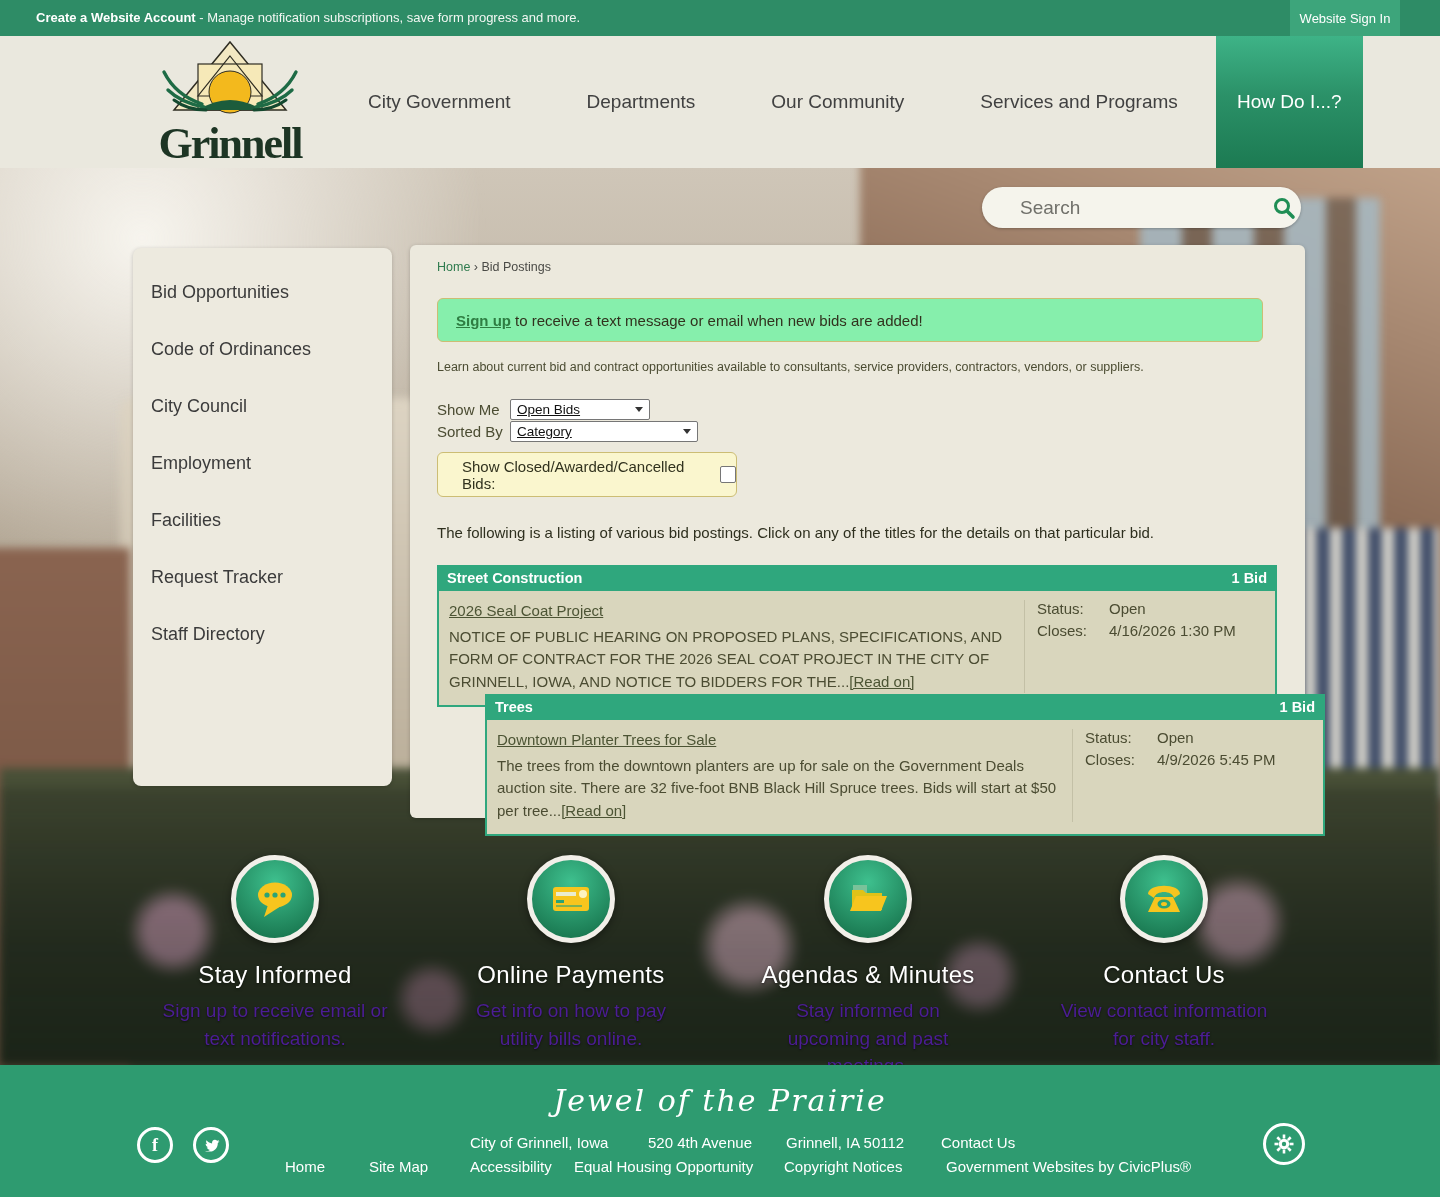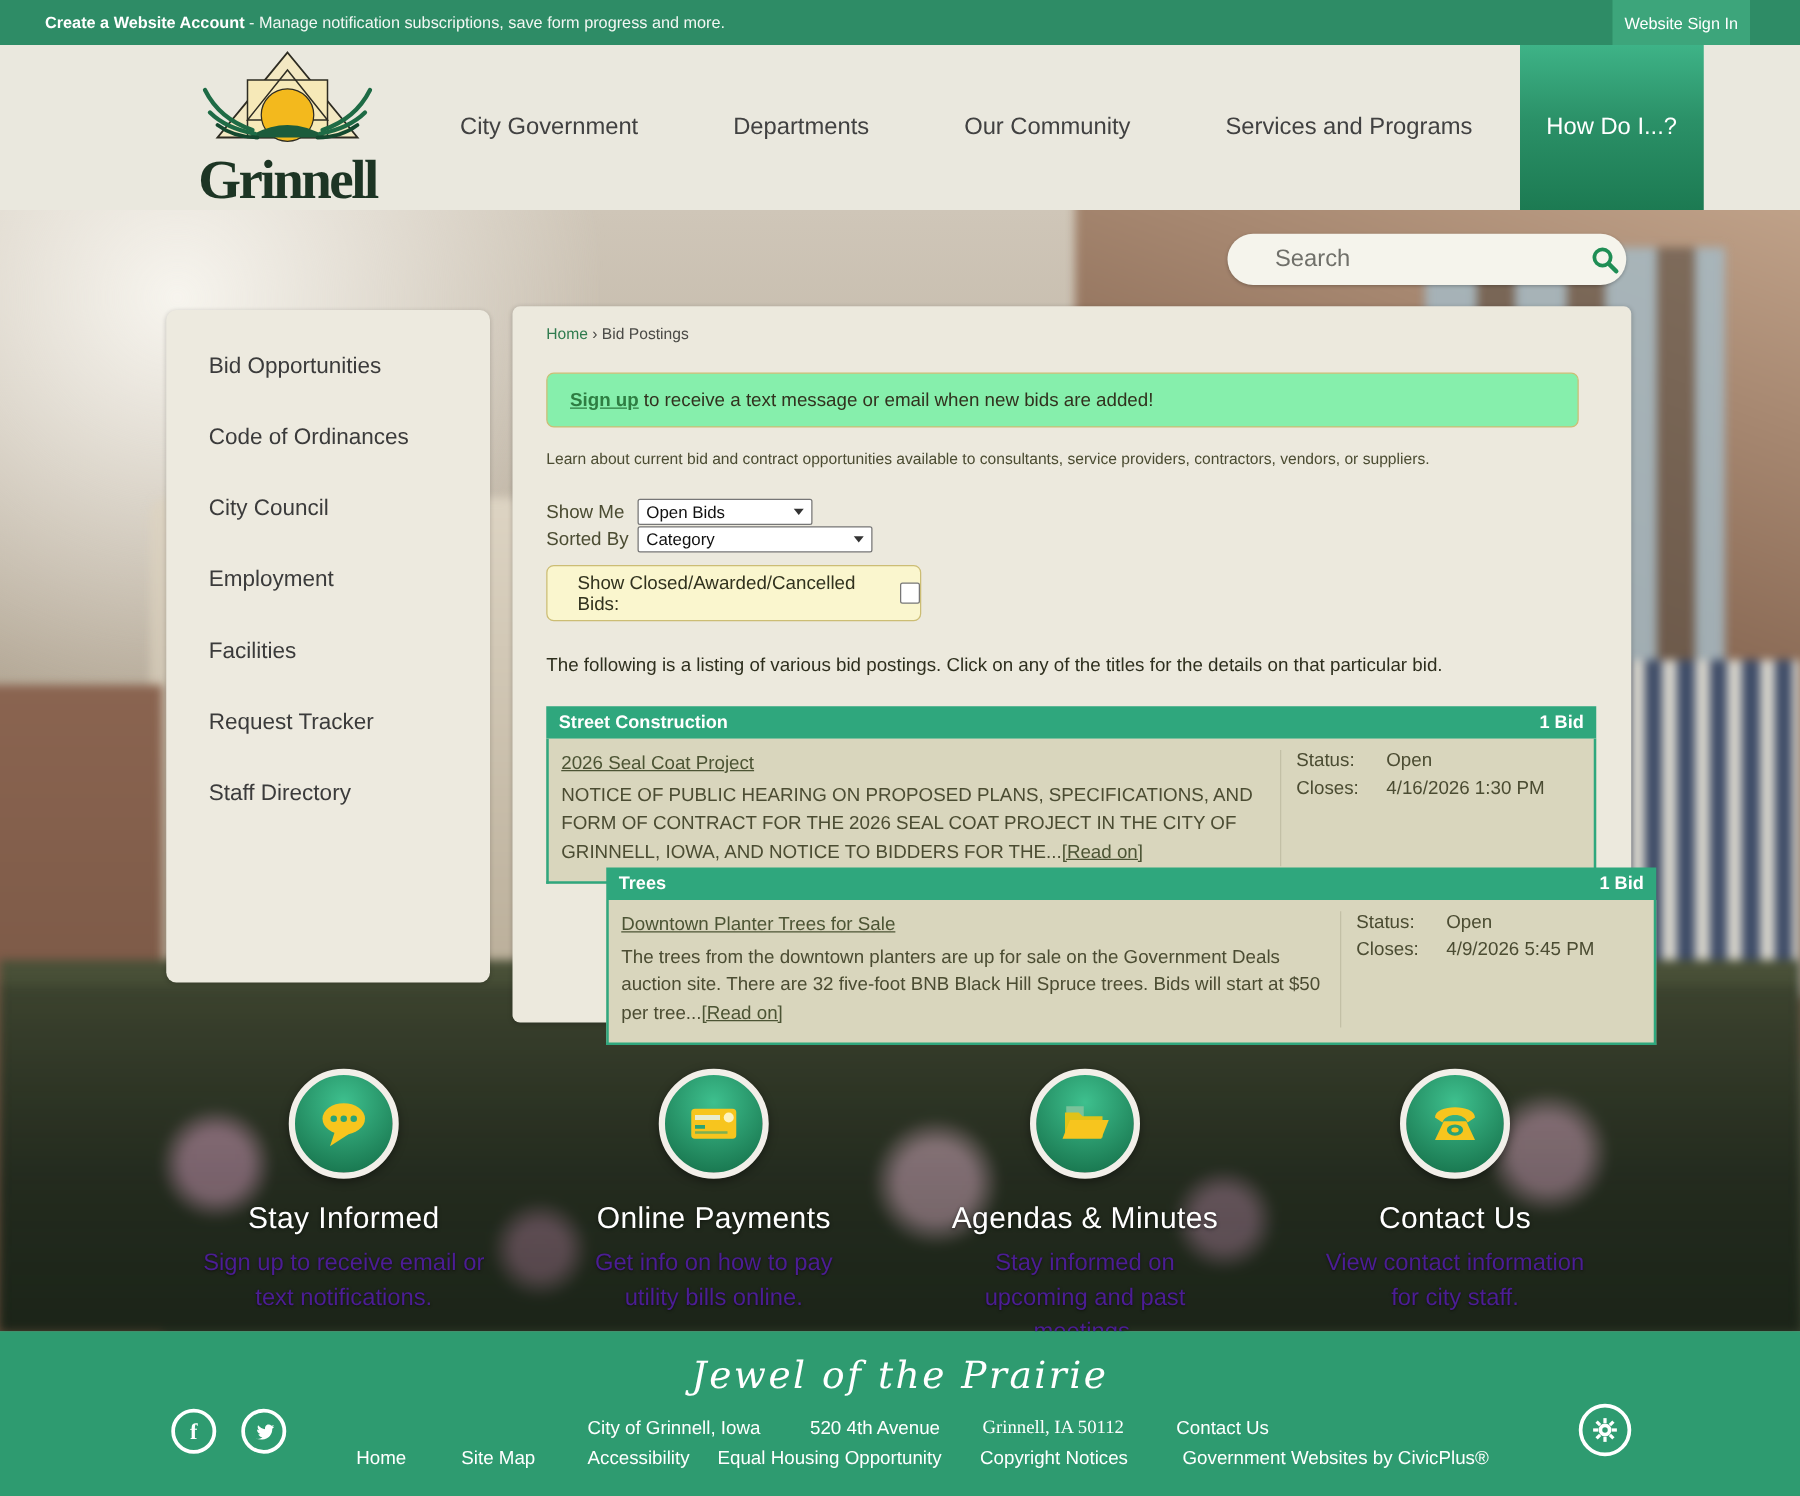--- a/index.html
+++ b/index.html
@@ -42,38 +42,38 @@
   
   .search-pill{position:absolute;left:982px;top:187px;width:319px;height:41px;border-radius:21px;
                background:#f5f4ec;z-index:4;display:flex;align-items:center;box-shadow:0 1px 3px rgba(0,0,0,.25);}
   .search-pill input{border:none;outline:none;background:transparent;margin-left:36px;flex:1;
                      font-size:19px;color:#4a4a44;font-family:"Liberation Sans",sans-serif;}
   .search-pill input::placeholder{color:#70706a;}
   .search-btn{width:46px;height:41px;display:flex;align-items:center;justify-content:center;cursor:pointer;}
 
   
   .sidebar{position:absolute;left:133px;top:248px;width:259px;height:538px;background:#edeadf;
-           border-radius:8px;z-index:3;box-shadow:0 1px 4px rgba(0,0,0,.2);padding-top:20px;box-sizing:border-box;padding-left:16px;}
+           border-radius:8px;z-index:3;box-shadow:0 1px 4px rgba(0,0,0,.2);padding-top:20px;box-sizing:border-box;}
   .side-item{padding:14px 18px;font-size:18px;color:#3b3b3b;cursor:pointer;margin:0 0 8px 0;}
 
   
   .panel{position:absolute;left:410px;top:245px;width:895px;height:573px;background:#ece9dd;
          border-radius:6px;z-index:3;box-shadow:0 1px 4px rgba(0,0,0,.2);}
   .crumbs{position:absolute;left:27px;top:15px;font-size:12.5px;color:#4a4a46;}
   .crumb-home{color:#2f7b4e;cursor:pointer;}
   .banner{position:absolute;left:27px;top:53px;width:806px;height:42px;background:#86efac;
           border:1px solid #ccbd74;border-radius:6px;display:flex;align-items:center;padding-left:18px;
           font-size:15px;color:#31321e;}
   .banner a{color:#2e7d42;text-decoration:underline;cursor:pointer;font-weight:bold;margin-right:4px;}
   .intro{position:absolute;left:27px;top:115px;font-size:12.5px;color:#4b4c32;}
   .filter-row{position:absolute;left:27px;display:flex;align-items:center;font-size:15px;color:#4b4c32;}
   .fr1{top:154px;} .fr2{top:176px;}
   .filter-label{width:73px;}
   .select{background:#ffffff;border:1px solid #767676;border-radius:2px;height:21px;display:flex;
-          align-items:center;justify-content:space-between;padding:0 6px;font-size:13.5px;color:#111;cursor:pointer;box-sizing:border-box;}
+          align-items:center;justify-content:space-between;padding:0 6px;font-size:13.5px;color:#111;cursor:pointer;box-sizing:border-box;text-decoration:underline;}
   .sel-w1{width:140px;} .sel-w2{width:188px;}
   .sel-arrow{width:0;height:0;border-left:4px solid transparent;border-right:4px solid transparent;border-top:5px solid #333;margin-left:6px;}
   .closed-box{position:absolute;left:27px;top:207px;width:300px;height:45px;background:#faf6ce;
               border:1px solid #ccbd74;border-radius:6px;display:flex;align-items:center;padding-left:24px;
               font-size:15px;color:#31321e;box-sizing:border-box;}
   .checkbox{width:15px;height:15px;background:#fff;border:1px solid #767676;border-radius:2px;margin-left:10px;cursor:pointer;}
   .listing-intro{position:absolute;left:27px;top:279px;font-size:15px;color:#2e2f1e;}
 
   .bid-section{position:absolute;left:27px;width:840px;}
   .bs1{top:320px;} .bs2{top:449px;padding-left:48px;}
@@ -314,21 +314,21 @@
 
   <div class="social-circle fb">f</div>
   <div class="social-circle tw">
     <svg width="17" height="15" viewBox="0 0 24 20">
       <path fill="#ffffff" d="M2,17.5 C4.5,18.3 7.5,18 9.8,16.2 C7,15.8 5.6,13.8 5.3,12.6 C6,12.8 6.8,12.7 7.2,12.5 C4.2,11.3 3.6,8.6 3.8,7.4 C4.5,7.8 5.4,8.1 6,8.1 C4.4,6.7 4,4.3 4.9,2.6 C7,5.2 9.9,6.8 12.8,7 C12.3,4.2 14.3,1.8 16.8,1.8 C18,1.8 19.1,2.3 19.9,3.2 C20.9,3 21.9,2.6 22.7,2.1 C22.4,3.2 21.7,4 20.9,4.6 C21.7,4.5 22.6,4.2 23.3,3.9 C22.6,4.9 21.8,5.8 20.9,6.4 C21.2,12.5 16.4,18.6 9.7,18.6 C7,18.6 4.1,18.4 2,17.5 Z"></path>
     </svg>
   </div>
 
   <span class="f-link" style="left:470px;top:1134px;">City of Grinnell, Iowa</span>
   <span class="f-link" style="left:648px;top:1134px;">520 4th Avenue</span>
-  <span class="f-link" style="left:786px;top:1134px;font-family:Liberation Serif, serif;">Grinnell, IA 50112</span>
+  <span class="f-link" style="left:786px;top:1134px;">Grinnell, IA 50112</span>
   <span class="f-link" style="left:941px;top:1134px;">Contact Us</span>
 
   <span class="f-link" style="left:285px;top:1158px;">Home</span>
   <span class="f-link" style="left:369px;top:1158px;">Site Map</span>
   <span class="f-link" style="left:470px;top:1158px;">Accessibility</span>
   <span class="f-link" style="left:574px;top:1158px;">Equal Housing Opportunity</span>
   <span class="f-link" style="left:784px;top:1158px;">Copyright Notices</span>
   <span class="f-link" style="left:946px;top:1158px;">Government Websites by CivicPlus®</span>
 
   <div class="gear-wrap">

